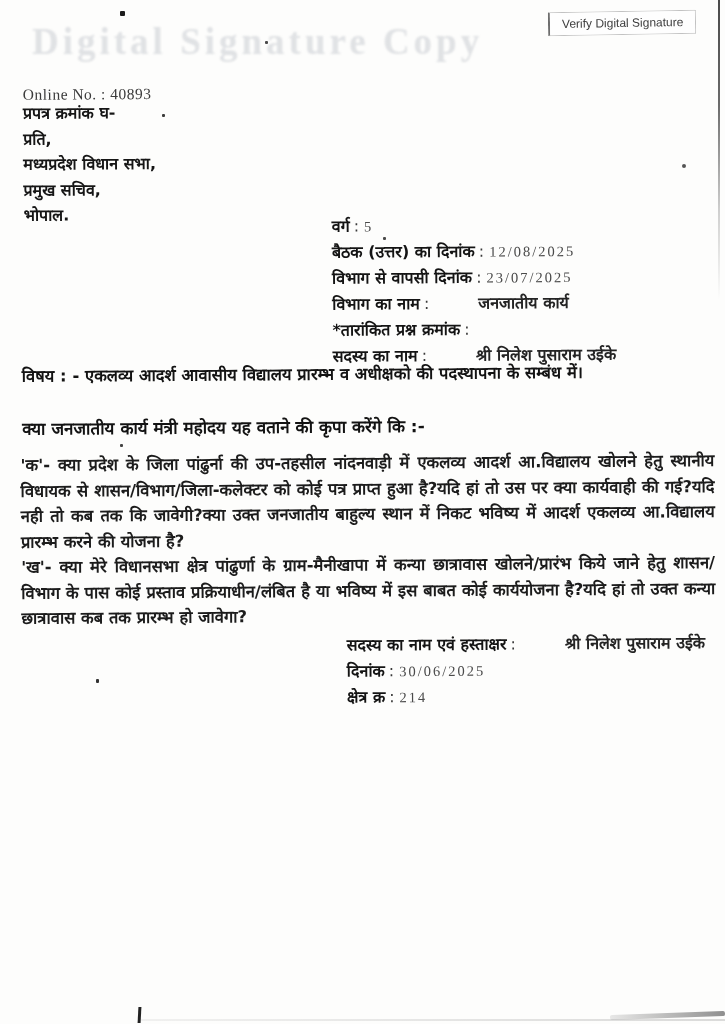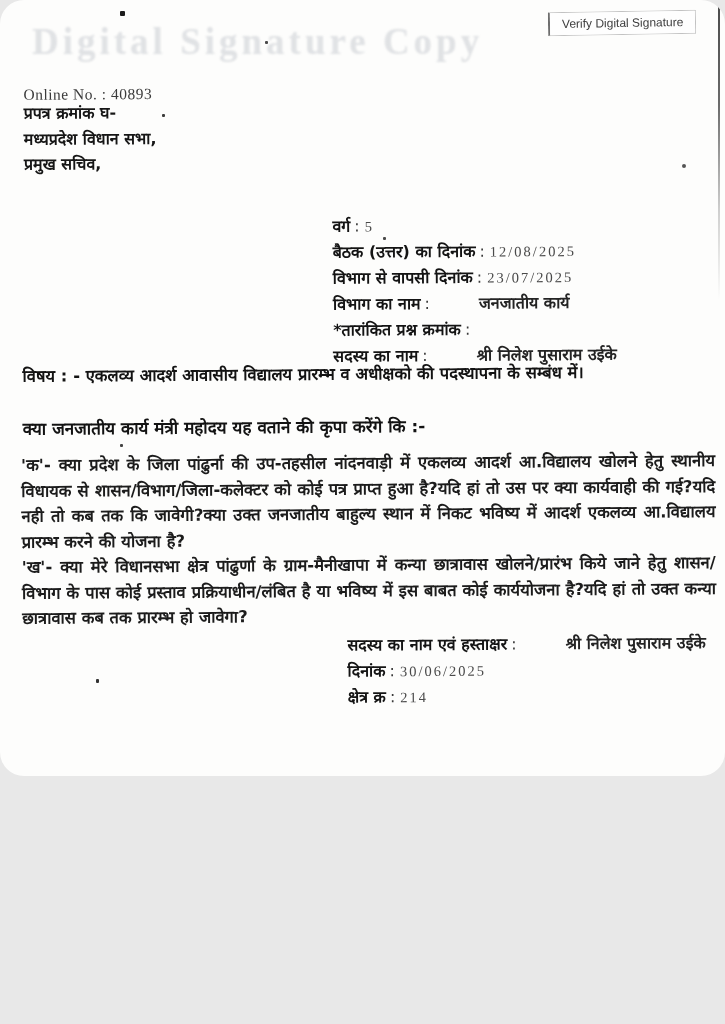--- a/index.html
+++ b/index.html
@@ -1,19 +1,19 @@
 <!DOCTYPE html>
 <html><head>
 <meta charset="utf-8">
 <style>
   html,body{margin:0;padding:0;background:#e8e8e8;}
   .page{
-    position:relative; width:725px; height:776px; margin:0 auto;
+    position:relative; width:725px; height:1024px; margin:0 auto;
     background:#fdfdfc; overflow:hidden;
-    font-family:"DejaVu Sans", sans-serif; color:#1d1d1d;border-radius:24px;
+    font-family:"DejaVu Sans", sans-serif; color:#1d1d1d;
   }
   .content{position:absolute; inset:0; transform:rotate(-0.4deg); transform-origin:40% 40%;}
 
   
   .watermark{
     position:absolute; left:32px; top:20px; width:480px;
     font-size:37px; font-weight:700; letter-spacing:4px;
     color:rgba(176,182,190,0.38); filter:blur(1px);
     font-family:"Liberation Serif", serif; white-space:nowrap;
   }
@@ -81,22 +81,24 @@
   <div class="watermark">Digital Signature Copy</div>
 
   <button class="verify-btn">Verify Digital Signature</button>
 
   <div class="content">
 
     <div class="online-no serif">Online No. : 40893</div>
 
     <div class="addr">
       <div>प्रपत्र क्रमांक घ-</div>
+      <div>प्रति,</div>
       <div>मध्यप्रदेश विधान सभा,</div>
       <div>प्रमुख सचिव,</div>
+      <div>भोपाल.</div>
     </div>
 
     <div class="meta">
       <div class="meta-row">
         <span class="lbl">वर्ग</span><span class="sep">:</span><span class="val-num">5</span>
       </div>
       <div class="meta-row">
         <span class="lbl">बैठक (उत्तर) का दिनांक</span><span class="sep">:</span><span class="val-num">12/08/2025</span>
       </div>
       <div class="meta-row">

